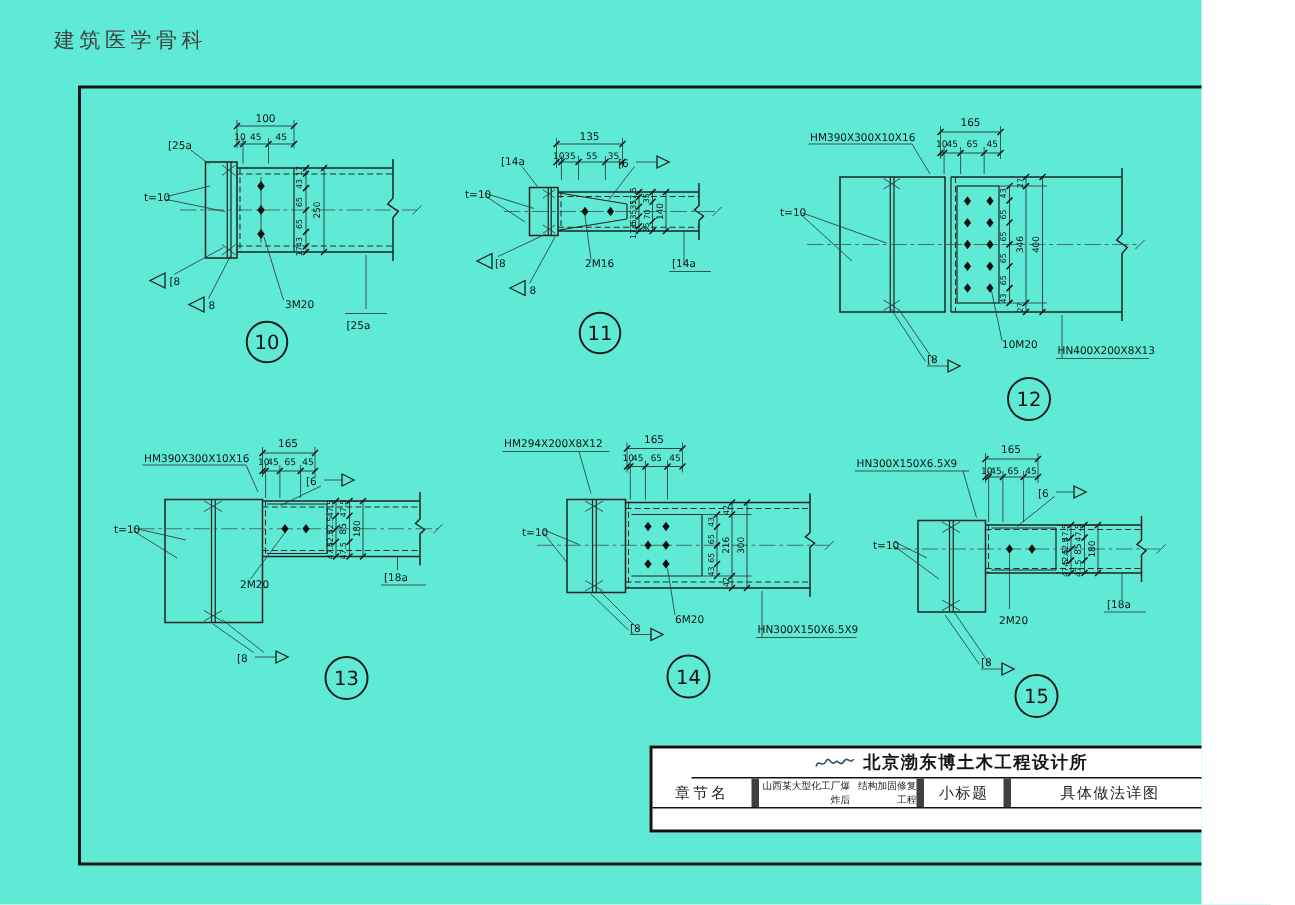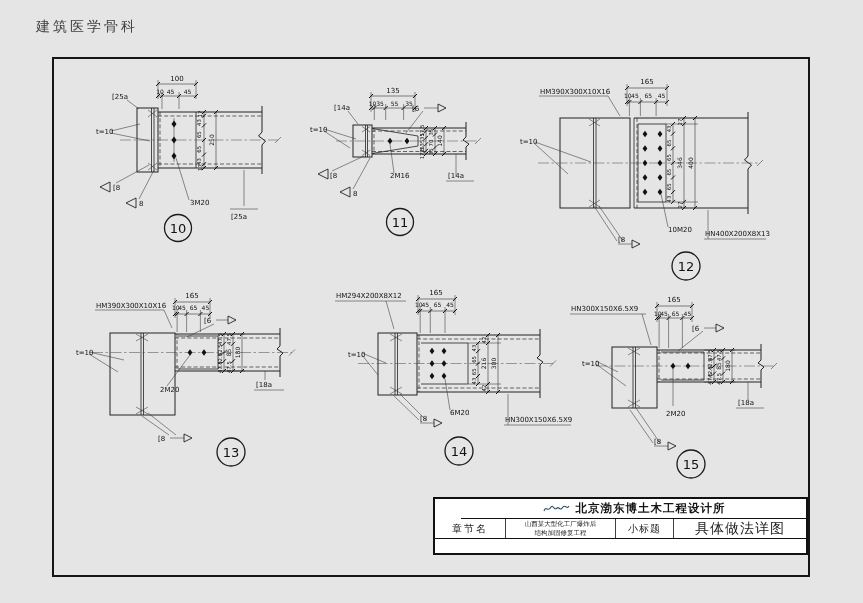--- a/index.html
+++ b/index.html
@@ -1,16 +1,16 @@
 <!DOCTYPE html>
 <html><head>
 <meta charset="utf-8">
 <style>
   html,body{margin:0;padding:0;background:#ffffff;}
-  #sheet{position:relative;width:863px;height:603px;background:#e5e5e5;overflow:hidden;
+  #sheet{position:relative;width:801px;height:603px;background:#5eead4;overflow:hidden;
          font-family:"DejaVu Sans",sans-serif;color:#1c1c1c;}
   #watermark{position:absolute;left:36px;top:18px;font-family:"DejaVu Serif",serif;
              font-size:14px;letter-spacing:3px;color:#3f3f3f;}
   #frame{position:absolute;left:52px;top:57px;width:754px;height:516px;border:2px solid #161616;}
   svg.det{position:absolute;overflow:visible;}
   svg .ln{stroke:#222;stroke-width:1;fill:none;}
   svg .md{stroke:#222;stroke-width:0.8;fill:none;}
   svg .thin{stroke:#333;stroke-width:0.55;fill:none;}
   svg .dash{stroke:#2a2a2a;stroke-width:0.7;fill:none;stroke-dasharray:4,2.2;}
   svg .cl{stroke:#444;stroke-width:0.5;fill:none;stroke-dasharray:11,2.5,2.5,2.5;}
@@ -25,26 +25,26 @@
   text.detnum{font-size:13px;}
   
   #tblock{position:absolute;left:433px;top:497px;width:375px;height:58px;border:2px solid #111;
           box-sizing:border-box;display:flex;flex-direction:column;background:#fff;}
   #tblock .row{display:flex;box-sizing:border-box;}
   #tb-r1{height:20px;border-bottom:1px solid #111;align-items:center;justify-content:center;gap:6px;margin-left:26px;}
   #tb-r1 span{font-size:11.5px;letter-spacing:1px;font-weight:bold;color:#141414;}
   #tb-r2{height:20px;border-bottom:1px solid #111;}
   #tb-r3{flex:1;}
   .cell{box-sizing:border-box;display:flex;align-items:center;justify-content:center;
-        border-right:1px solid #404040;overflow:hidden;}
+        border-right:5px solid #404040;overflow:hidden;}
   .cell:last-child{border-right:none;}
   .c1{width:71px;font-size:10px;letter-spacing:2px;}
-  .c2{width:110px;font-size:6.5px;line-height:1.25;text-align:right;flex-direction:column;}
+  .c2{width:110px;font-size:6.5px;line-height:1.25;text-align:right;flex-direction:row;}
   .c3{width:58px;font-size:10px;letter-spacing:1px;}
-  .c4{flex:1;font-size:14px;letter-spacing:1px;}
+  .c4{flex:1;font-size:10px;letter-spacing:1px;}
   .mono{font-size:10px;letter-spacing:0.5px;font-weight:bold;}
 </style>
 </head>
 <body>
 
 <div id="sheet">
   <div id="watermark">建筑医学骨科</div>
   <div id="frame"></div>
 
   <svg class="det" style="left:92px;top:66px" width="200" height="195" viewBox="0 0 200 195">

